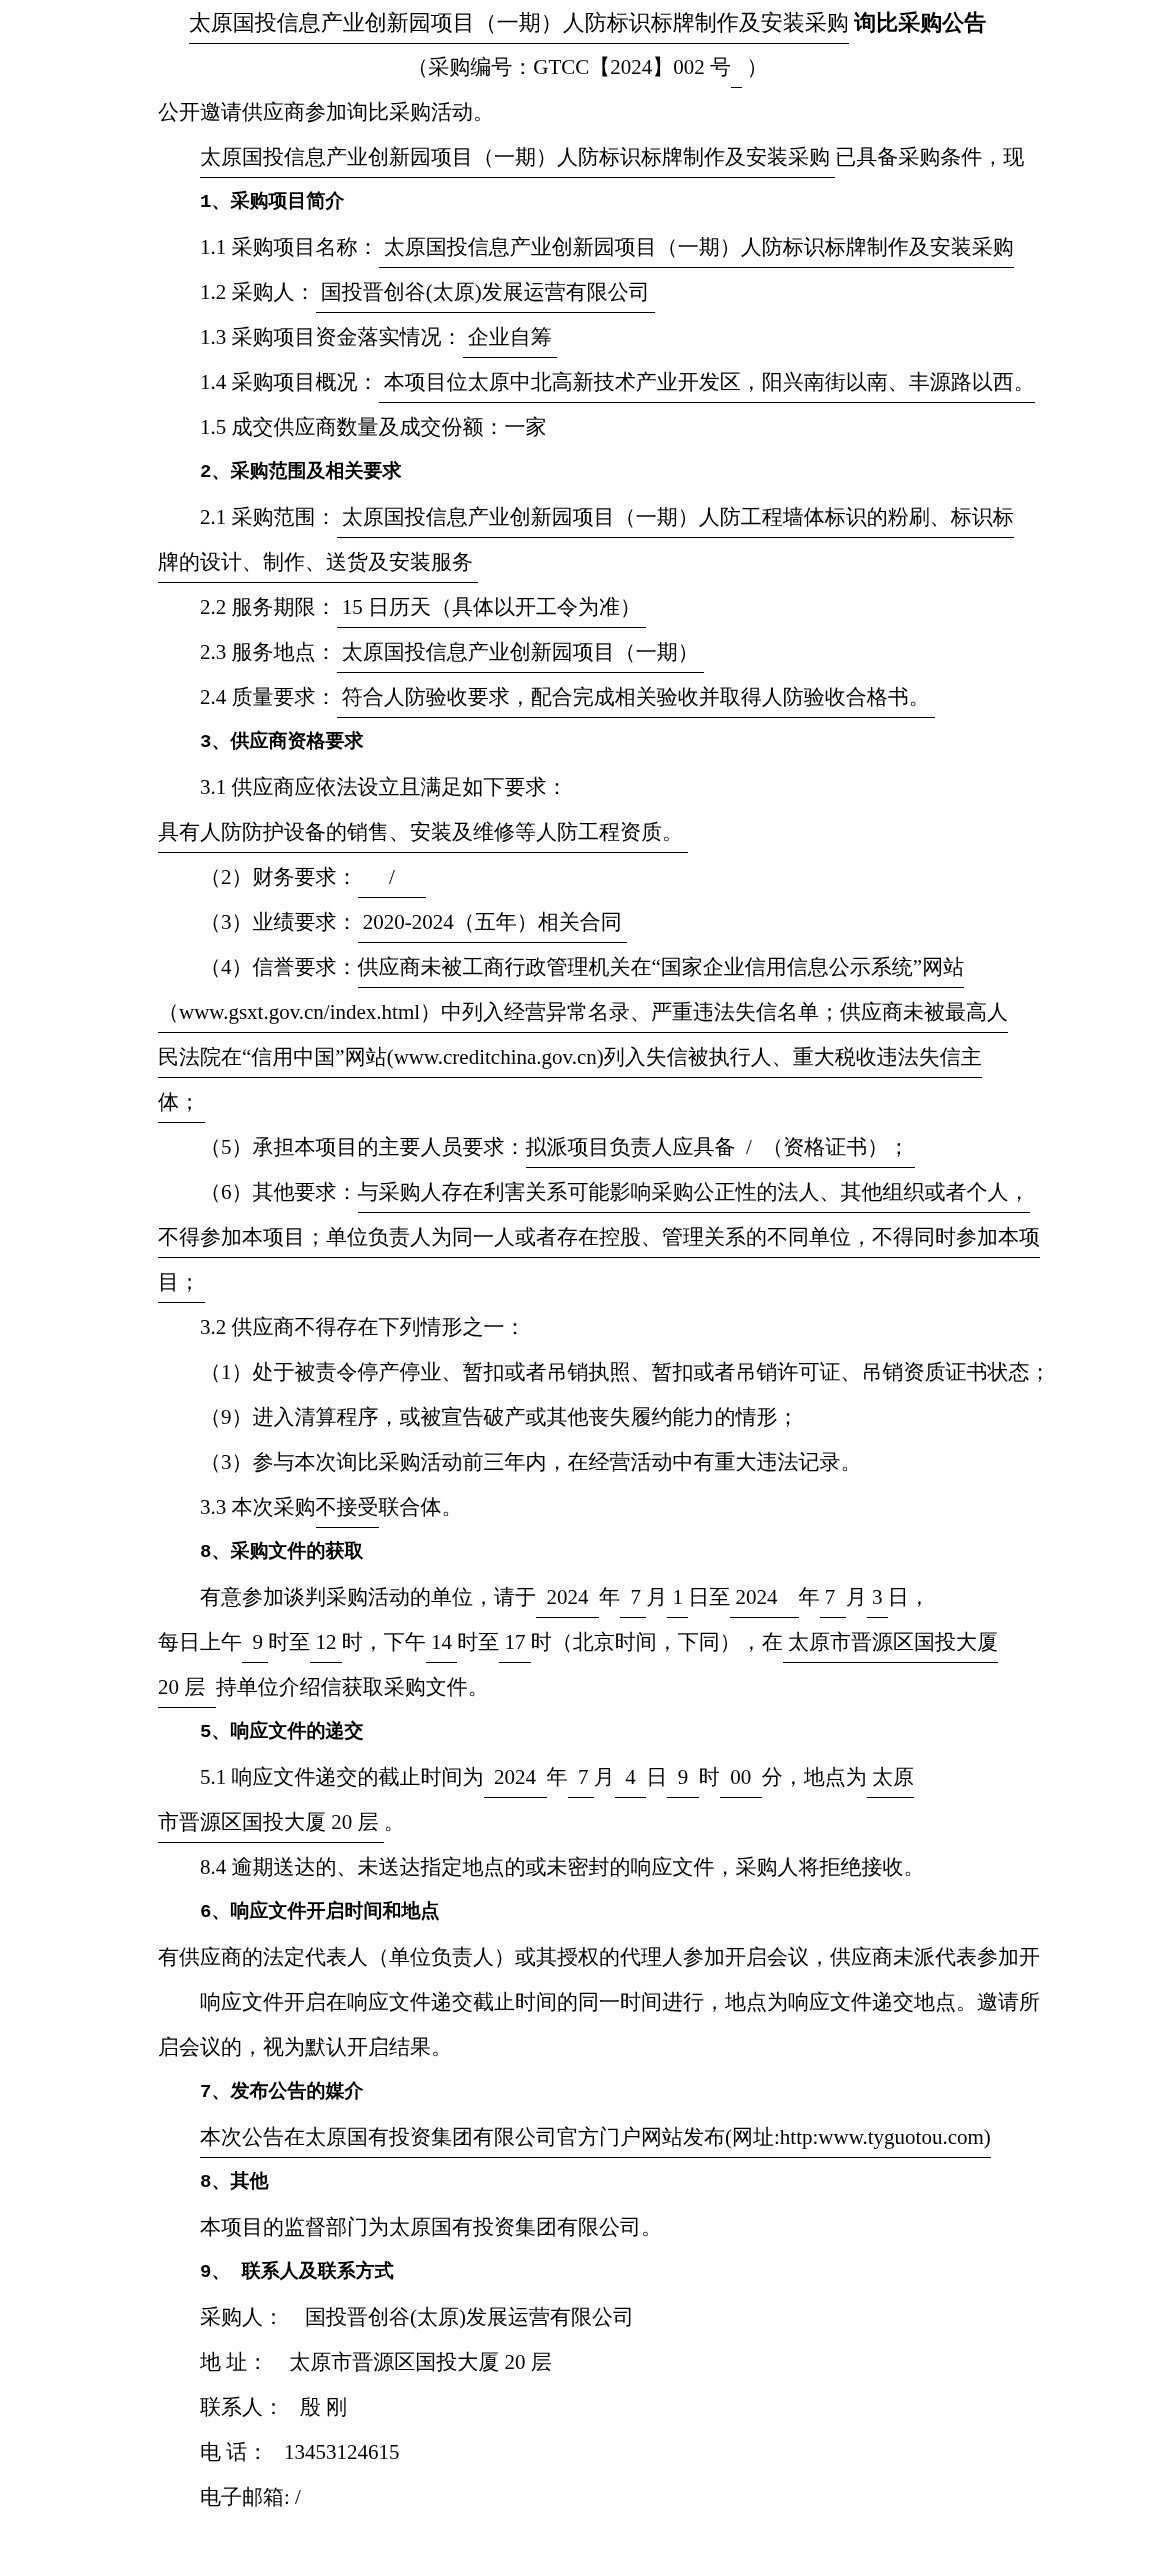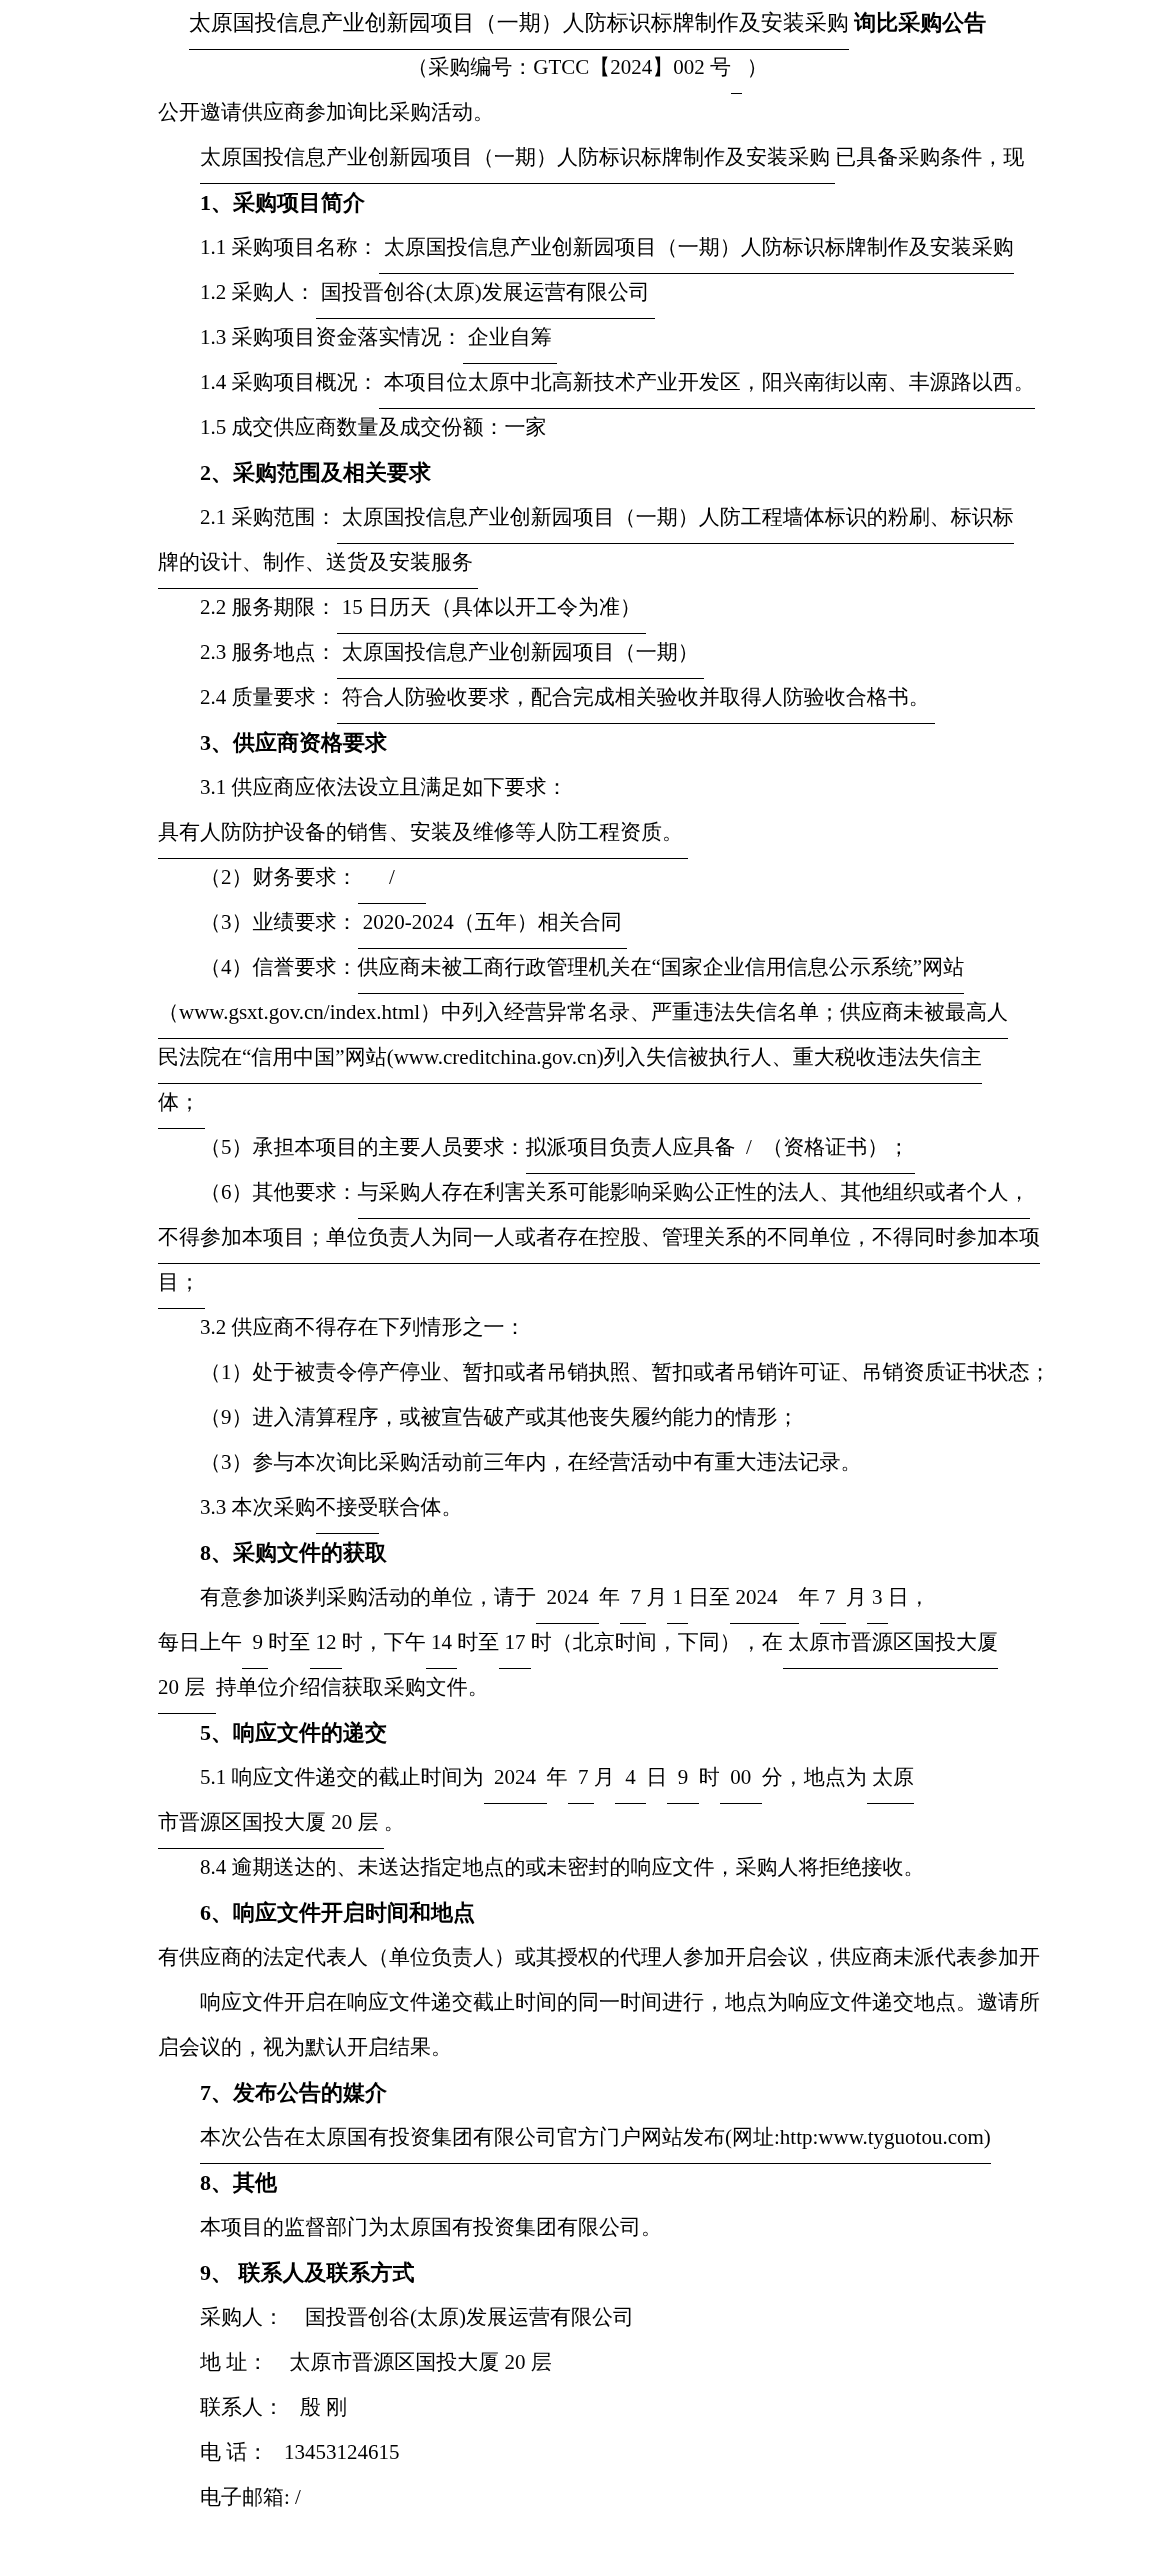--- a/index.html
+++ b/index.html
@@ -20,33 +20,33 @@
     height:45px;
     line-height:45px;
     white-space:pre;
     font-family:"Liberation Serif","DejaVu Serif",serif;
     font-size:21px;
     color:#000000;
   }
   .line.center{text-align:center;}
   .line.indent{padding-left:42px;}
   .line.heading{
-    font-family:Liberation Serif, serif;
+    font-family:Liberation Mono, monospace;
     font-weight:bold;
-    font-size:22px;
+    font-size:19px;
   }
   .line.title{font-size:22px;}
   .line.title .b{
     font-family:"Liberation Sans","DejaVu Sans",sans-serif;
     font-weight:bold;
     margin-top:10px;
   }
   .u{
     border-bottom:1.5px solid #000000;
-    padding-bottom:14px;
+    padding-bottom:8px;
   }
 </style>
 </head>
 <body>
 
 <div class="page">
   <div class="content">
       <div class="line center title"><span class="u">太原国投信息产业创新园项目（一期）人防标识标牌制作及安装采购</span><span> </span><span class="b">询比采购公告</span></div>
       <div class="line center"><span>（采购编号：GTCC【2024】002 号</span><span class="u">  </span><span> ）</span></div>
       <div class="line"><span>公开邀请供应商参加询比采购活动。</span></div>

